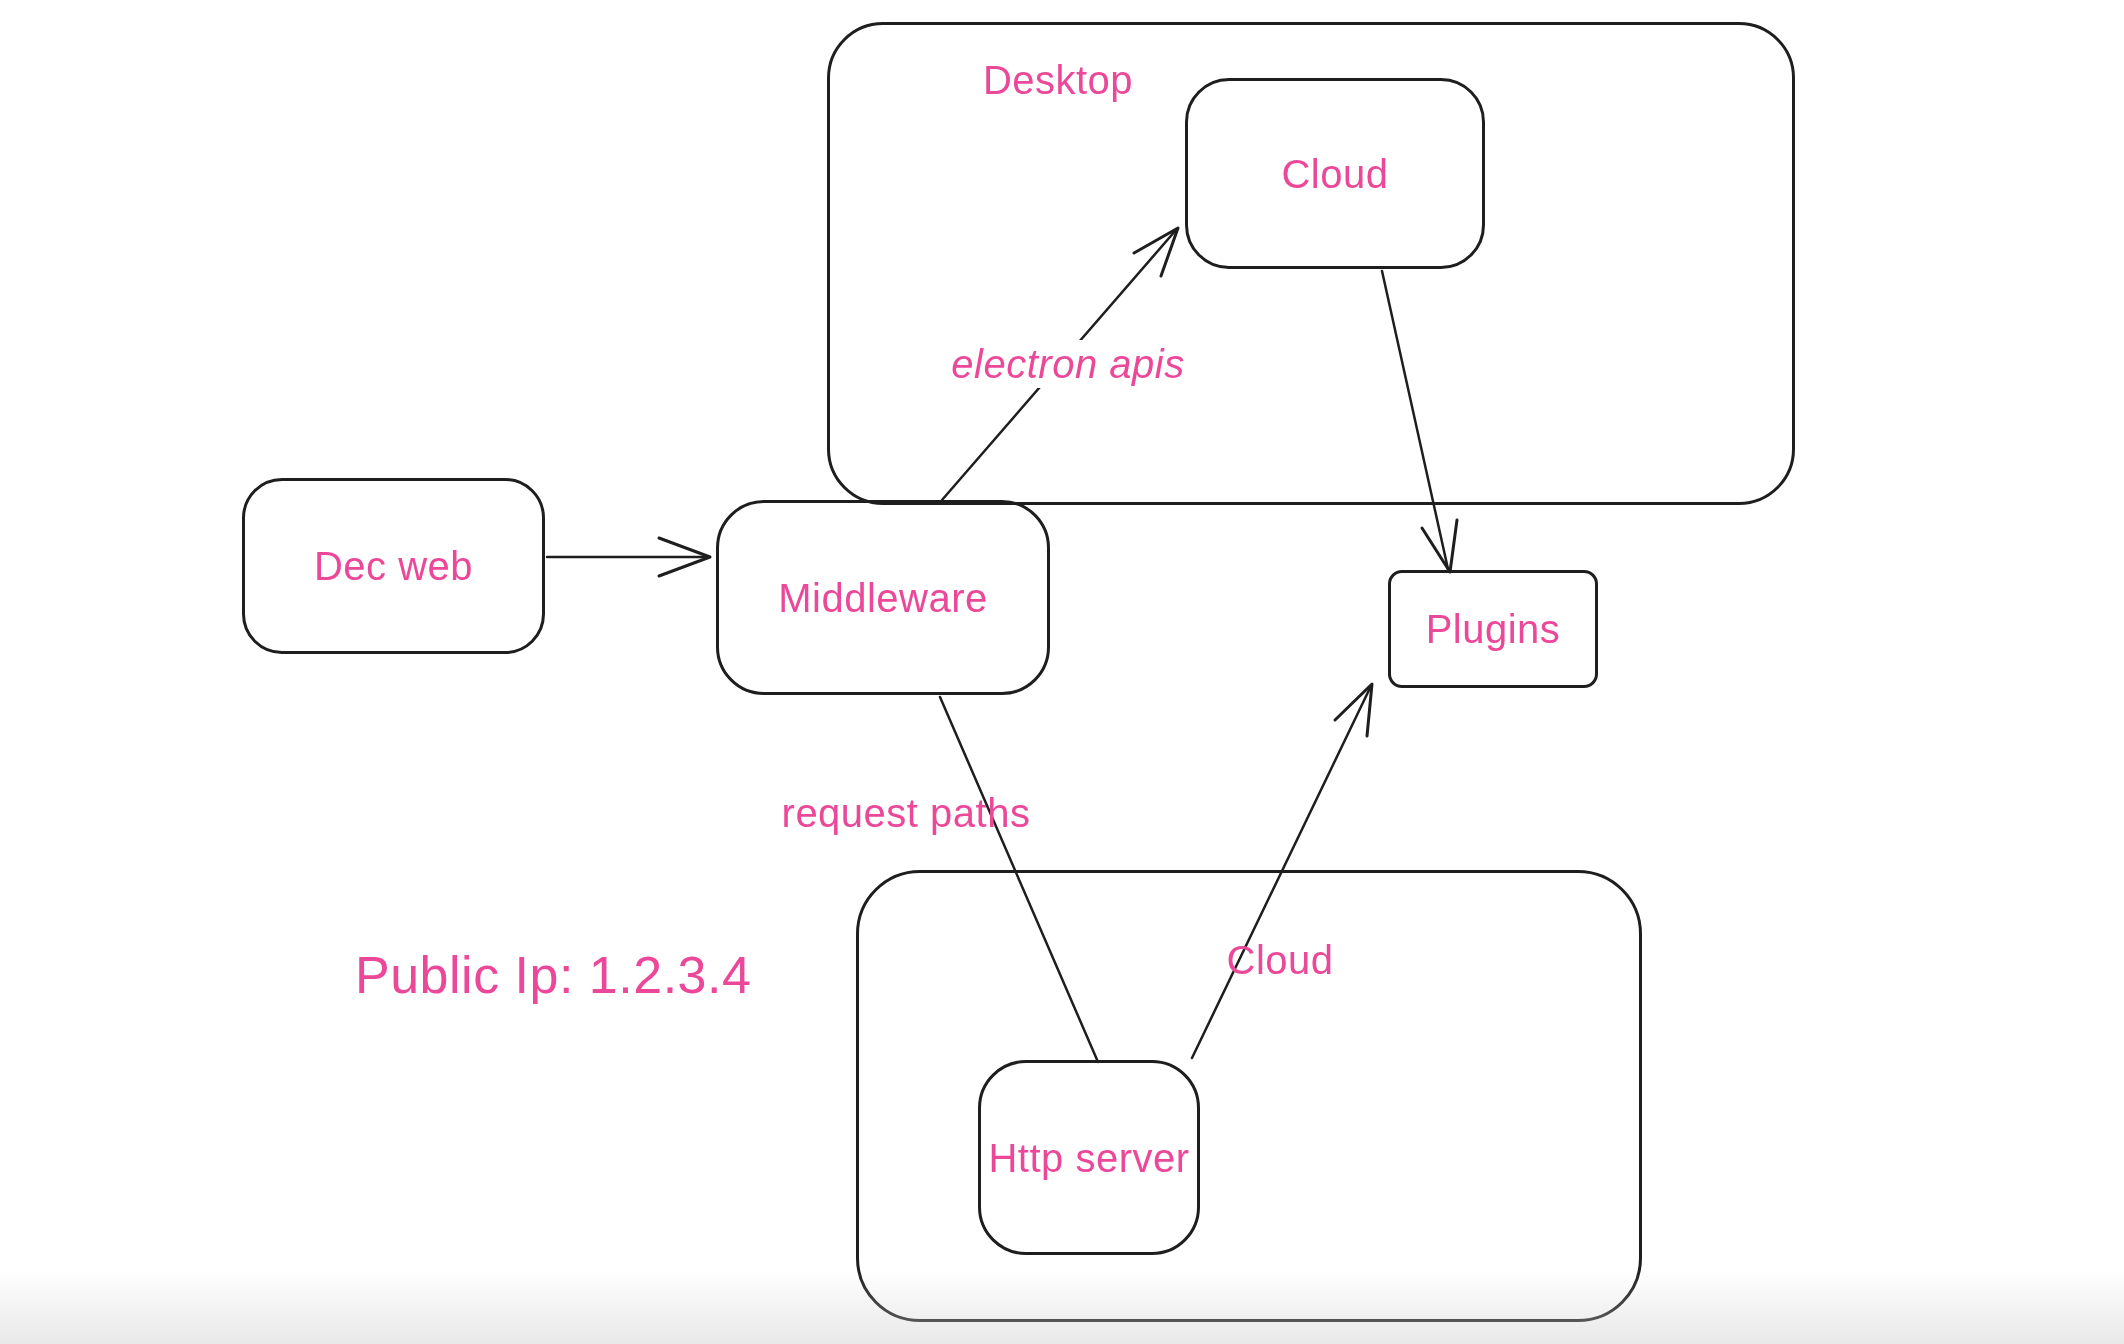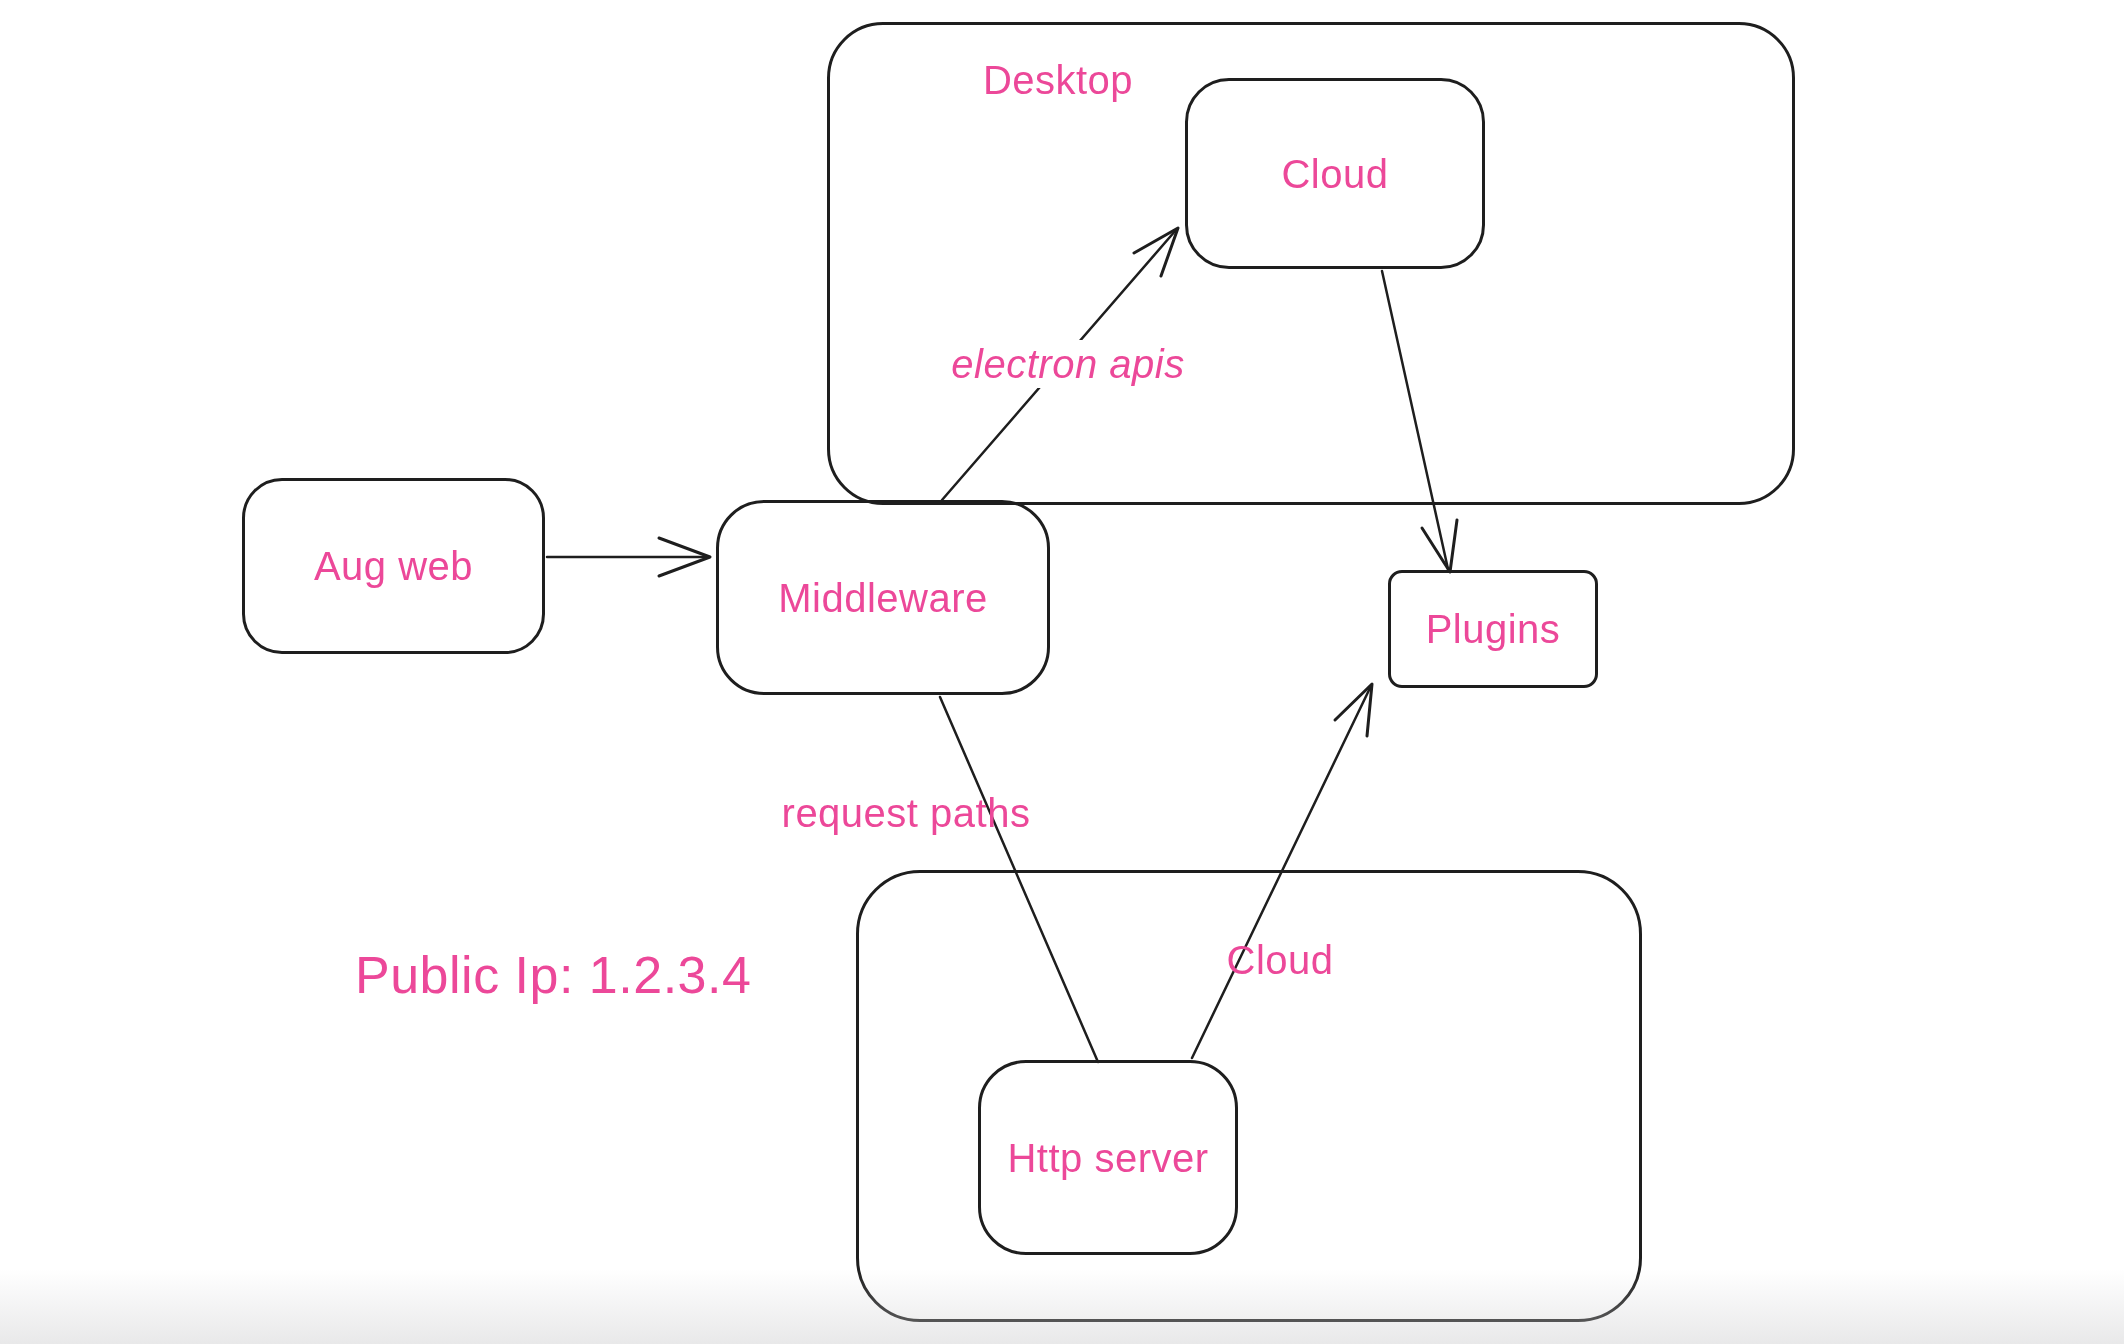--- a/index.html
+++ b/index.html
@@ -99,36 +99,36 @@
     <g>
       <line x1="940" y1="697" x2="1098" y2="1062" stroke-width="2.5"></line>
     </g>
     <g>
       <line x1="1192" y1="1058" x2="1370" y2="688" stroke-width="2.5"></line>
       <polyline points="1335,720 1372,684 1367,736" stroke-width="3"></polyline>
     </g>
   </svg>
 
   <div class="shape node-box" style="left:242px; top:478px; width:303px; height:176px; border-radius:40px;">
-    <span class="node-label">Aug web</span>
+    <span class="node-label">Dec web</span>
   </div>
 
   <div class="shape node-box" style="left:716px; top:500px; width:334px; height:195px; border-radius:48px;">
     <span class="node-label">Middleware</span>
   </div>
 
   <div class="shape node-box" style="left:1185px; top:78px; width:300px; height:191px; border-radius:44px;">
     <span class="node-label">Cloud</span>
   </div>
 
   <div class="shape node-box" style="left:1388px; top:570px; width:210px; height:118px; border-radius:14px;">
     <span class="node-label">Plugins</span>
   </div>
 
-  <div class="shape node-box" style="left:978px; top:1060px; width:260px; height:195px; border-radius:48px;">
+  <div class="shape node-box" style="left:978px; top:1060px; width:222px; height:195px; border-radius:48px;">
     <span class="node-label">Http server</span>
   </div>
 
   <div class="floating-label edge-label-bg" style="left:1068px; top:364px;font-style:italic;">electron apis</div>
 
   <div class="floating-label" style="left:906px; top:813px;">request paths</div>
 
   <div class="annotation-block">
     <div>Public Ip: 1.2.3.4</div>
   </div>

